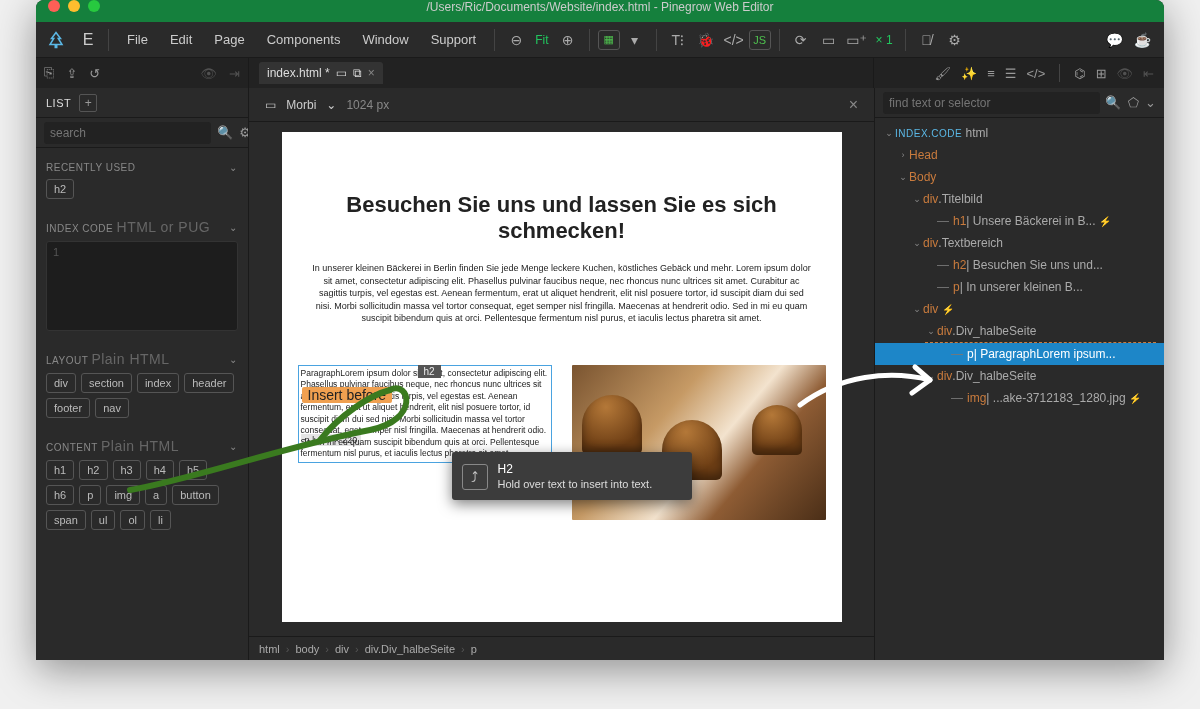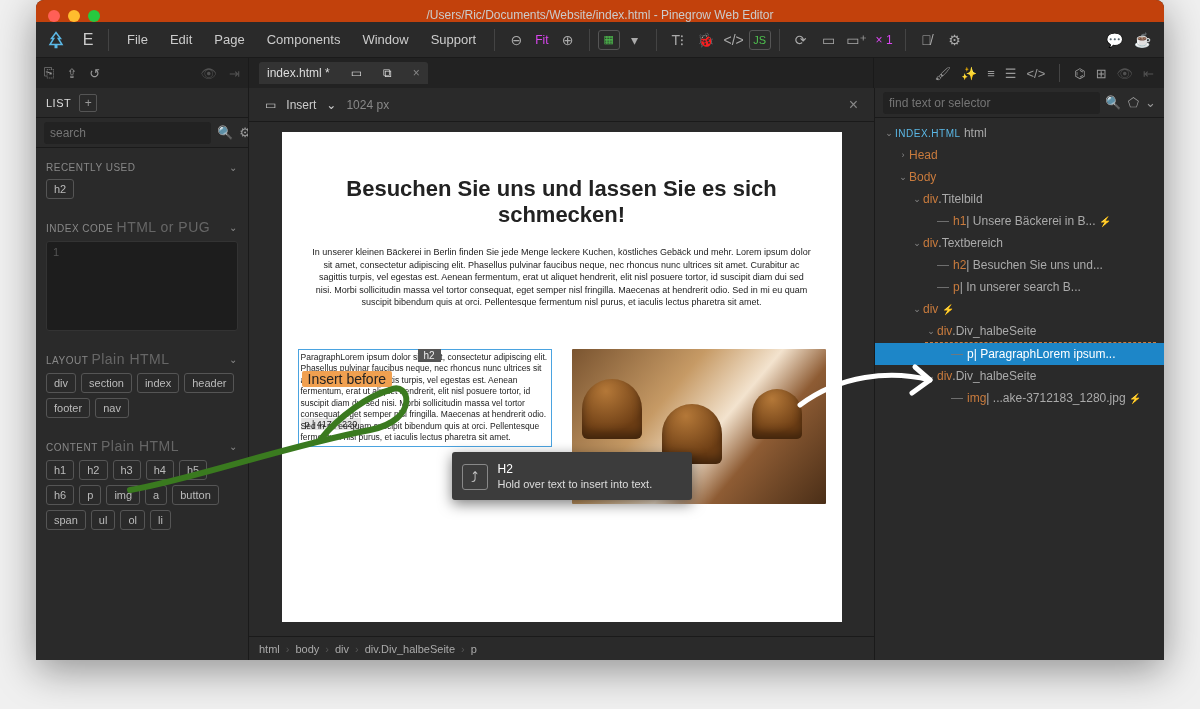--- a/index.html
+++ b/index.html
@@ -1,41 +1,41 @@
 <!DOCTYPE html>
 <html><head>
 <meta charset="utf-8">
 <style>
   * { margin: 0; padding: 0; box-sizing: border-box; font-family: -apple-system, BlinkMacSystemFont, "Segoe UI", sans-serif; }
   body { background: #f0f0f0; width: 1200px; height: 709px; overflow: hidden; }
   .window { position: absolute; left: 36px; top: 0; width: 1128px; height: 660px; background: #2a2a2a; border-radius: 8px 8px 0 0; box-shadow: 0 10px 40px rgba(0,0,0,.4); }
-  .titlebar { height: 22px; background: #c2410c; border-radius: 8px 8px 0 0; display: flex; align-items: flex-end; position: relative; }
+  .titlebar { height: 22px; background: #15803d; border-radius: 8px 8px 0 0; display: flex; align-items: flex-start; position: relative; }
   .traffic { display: flex; gap: 8px; padding-left: 12px; }
   .dot { width: 12px; height: 12px; border-radius: 50%; }
   .dot.r { background: #ff5f56; } .dot.y { background: #ffbd2e; } .dot.g { background: #27c93f; }
   .title { position: absolute; left: 0; right: 0; text-align: center; color: #ccc; font-size: 12px; }
   .toolbar { height: 36px; background: #2a2a2a; display: flex; align-items: center; padding: 0 8px; border-bottom: 1px solid #1a1a1a; gap: 2px; }
   .toolbar .logo { width: 24px; height: 24px; display: flex; align-items: center; justify-content: center; color: #5bb8e6; font-size: 18px; margin-right: 6px; }
   .toolbar .E { width: 24px; height: 24px; display: flex; align-items: center; justify-content: center; color: #ccc; font-size: 16px; font-weight: 500; }
   .toolbar .sep { width: 1px; height: 22px; background: #444; margin: 0 6px; }
   .menu-item { color: #ccc; font-size: 13px; padding: 4px 10px; cursor: pointer; }
   .tb-ico { width: 26px; height: 26px; color: #aaa; display: flex; align-items: center; justify-content: center; font-size: 14px; cursor: pointer; }
   .tb-ico.boxed { border: 1px solid #555; border-radius: 3px; width: 22px; height: 20px; font-size: 11px; }
   .tb-ico.green { color: #4ec04e; }
-  .tb-txt { font-size: 12px; color: #d946ef; padding: 0 4px; }
+  .tb-txt { font-size: 12px; color: #22c55e; padding: 0 4px; }
   .spacer { flex: 1; }
   .coffee { color: #e8a640; }
   
   .subbar { height: 30px; background: #222; display: flex; }
   .sub-left { width: 213px; display: flex; align-items: center; padding: 0 8px; gap: 12px; border-right: 1px solid #1a1a1a; }
   .sub-center { flex: 1; display: flex; align-items: center; padding: 0 10px; gap: 10px; border-right: 1px solid #1a1a1a; }
   .sub-right { width: 290px; display: flex; align-items: center; justify-content: flex-end; padding: 0 10px; gap: 10px; }
   .ib { color: #999; font-size: 13px; cursor: pointer; }
   
-  .tab { background: #333; height: 22px; display: inline-flex; align-items: center; gap: 21px; padding: 0 8px; border-radius: 3px 3px 0 0; font-size: 12px; color: #ddd; }
+  .tab { background: #333; height: 22px; display: inline-flex; align-items: center; gap: 6px; padding: 0 8px; border-radius: 3px 3px 0 0; font-size: 12px; color: #ddd; }
   .tab .x { color: #888; cursor: pointer; }
   
   .body { display: flex; height: calc(100% - 88px); }
   .panel-left { width: 213px; background: #2a2a2a; border-right: 1px solid #1a1a1a; overflow-y: auto; font-size: 12px; color: #bbb; }
   .panel-center { flex: 1; background: #222; display: flex; flex-direction: column; }
   .panel-right { width: 290px; background: #2a2a2a; border-left: 1px solid #1a1a1a; font-size: 12px; color: #bbb; }
   
   .lp-hdr { display: flex; align-items: center; padding: 6px 10px; gap: 8px; border-bottom: 1px solid #1a1a1a; height: 30px; }
   .lp-hdr .ttl { color: #ddd; font-size: 11px; letter-spacing: .5px; }
   .plus-btn { width: 18px; height: 18px; border: 1px solid #555; display: flex; align-items: center; justify-content: center; color: #999; border-radius: 2px; font-size: 12px; }
@@ -46,21 +46,21 @@
   .sec-hint { color: #666; font-size: 14px; }
   .tag-row { display: flex; flex-wrap: wrap; gap: 5px; }
   .tag { border: 1px solid #555; border-radius: 3px; padding: 3px 7px; font-size: 11px; color: #bbb; cursor: grab; }
   .codebox { background: #1d1d1d; border: 1px solid #333; height: 90px; border-radius: 3px; margin: 6px 10px; padding: 4px 6px; font-family: monospace; font-size: 11px; color: #888; display: flex; }
   .codebox .ln { color: #555; width: 14px; }
   
   .view-hdr { height: 34px; background: #2a2a2a; display: flex; align-items: center; padding: 0 16px; gap: 10px; font-size: 12px; color: #ccc; border-bottom: 1px solid #1a1a1a; }
   .close-page { margin-left: auto; color: #888; font-size: 16px; cursor: pointer; }
   .canvas { flex: 1; background: #2a2a2a; display: flex; justify-content: center; overflow: hidden; padding: 10px 20px; }
   .page { width: 560px; background: #fff; height: 490px; position: relative; font-family: Georgia, serif; color: #222; padding-top: 30px; }
-  .page h2.big { font-size: 22px; font-weight: 700; text-align: center; margin: 14px 20px 18px; }
+  .page h2.big { font-size: 22px; font-weight: 700; text-align: center; margin: 30px 20px 18px; }
   .page p.intro { font-size: 9px; text-align: center; margin: 0 30px 40px; line-height: 1.4; }
   .cols { display: flex; gap: 20px; padding: 0 16px; position: relative; }
   .col { width: 50%; position: relative; }
   .col-p { font-size: 8.5px; line-height: 1.35; border: 1px solid #4aa3e0; padding: 2px; position: relative; }
   .insert-before { position: absolute; top: -18px; left: 4px; background: #f0a050; color: #222; font-size: 14px; padding: 0 6px; border-radius: 2px; z-index: 5; margin-top: 40px;}
   .h2-chip { position: absolute; top: 0; left: 120px; background: #555; color: #eee; font-size: 10px; padding: 1px 6px; z-index: 5;}
   .dim-label { position: absolute; bottom: 16px; left: 2px; background: rgba(0,0,0,.1); font-size: 9px; padding: 0 4px; }
   .cupcakes { width: 100%; height: 155px; background: linear-gradient(130deg,#7a5430,#c69a65 35%,#f3e3ce 55%,#8e5c34 70%,#4a2e17); border-radius: 1px; position: relative; overflow: hidden; }
   .cup { position: absolute; width: 60px; height: 60px; border-radius: 50% 50% 10% 10%; background: radial-gradient(circle at 40% 20%,#b47838,#6c3d14 70%); box-shadow: inset 0 -6px 10px rgba(0,0,0,.4);}
   .cup.c1{ left: 10px; top: 30px;} .cup.c2{ left: 90px; top: 55px;} .cup.c3{ left: 180px; top: 40px; width:50px;height:50px;}
@@ -235,21 +235,21 @@
             <div class="tag">ul</div>
             <div class="tag">ol</div>
             <div class="tag">li</div>
           </div>
       </div>
     </div>
 
     <div class="panel-center">
       <div class="view-hdr">
         <span>▭</span>
-        <span>Insert</span>
+        <span>Morbi</span>
         <span>⌄</span>
         <span style="color:#888">1024 px</span>
         <span class="close-page">×</span>
       </div>
       <div class="canvas">
         <div class="page">
           <h2 class="big">Besuchen Sie uns und lassen Sie es sich schmecken!</h2>
           <p class="intro">In unserer kleinen Bäckerei in Berlin finden Sie jede Menge leckere Kuchen, köstliches Gebäck und mehr.  Lorem ipsum dolor sit amet, consectetur adipiscing elit. Phasellus pulvinar faucibus neque, nec rhoncus nunc ultrices sit amet. Curabitur ac sagittis turpis, vel egestas est. Aenean fermentum, erat ut aliquet hendrerit, elit nisl posuere tortor, id suscipit diam dui sed nisi. Morbi sollicitudin massa vel tortor consequat, eget semper nisl fringilla. Maecenas at hendrerit odio. Sed in mi eu quam suscipit bibendum quis at orci. Pellentesque fermentum nisl purus, et iaculis lectus pharetra sit amet.</p>
           <div class="cols">
             <div class="col">
@@ -291,21 +291,21 @@
     <div class="panel-right">
       <div class="rp-search">
         <input placeholder="find text or selector" style="">
         <span class="ib">🔍</span>
         <span class="ib">⬠</span>
         <span class="ib">⌄</span>
       </div>
       <div class="tree" id="tree">
         <div class="tree-row file pad0">
           <span class="chev">⌄</span>
-          <span class="lbl">INDEX.HTML</span>&nbsp;
+          <span class="lbl">INDEX.CODE</span>&nbsp;
           <span class="txt">html</span>
         </div>
       <div class="tree-row pad1">
             <span class="chev">›</span>
             <span class="lbl">Head</span>
             <span class="txt"></span>
           </div>
           <div class="tree-row pad1">
             <span class="chev">⌄</span>
             <span class="lbl">Body</span>
@@ -331,21 +331,21 @@
           <div class="tree-row pad3">
             <span class="chev"></span>
             <span class="dash">—</span>
             <span class="lbl">h2</span>
             <span class="txt"> | Besuchen Sie uns und...</span>
           </div>
           <div class="tree-row pad3">
             <span class="chev"></span>
             <span class="dash">—</span>
             <span class="lbl">p</span>
-            <span class="txt"> | In unserer search B...</span>
+            <span class="txt"> | In unserer kleinen B...</span>
           </div>
           <div class="tree-row pad2">
             <span class="chev">⌄</span>
             <span class="lbl">div</span>
             <span class="txt"></span>
             <span class="lightning">⚡</span>
           </div>
           <div class="tree-row pad3">
             <span class="chev">⌄</span>
             <span class="lbl">div</span>

